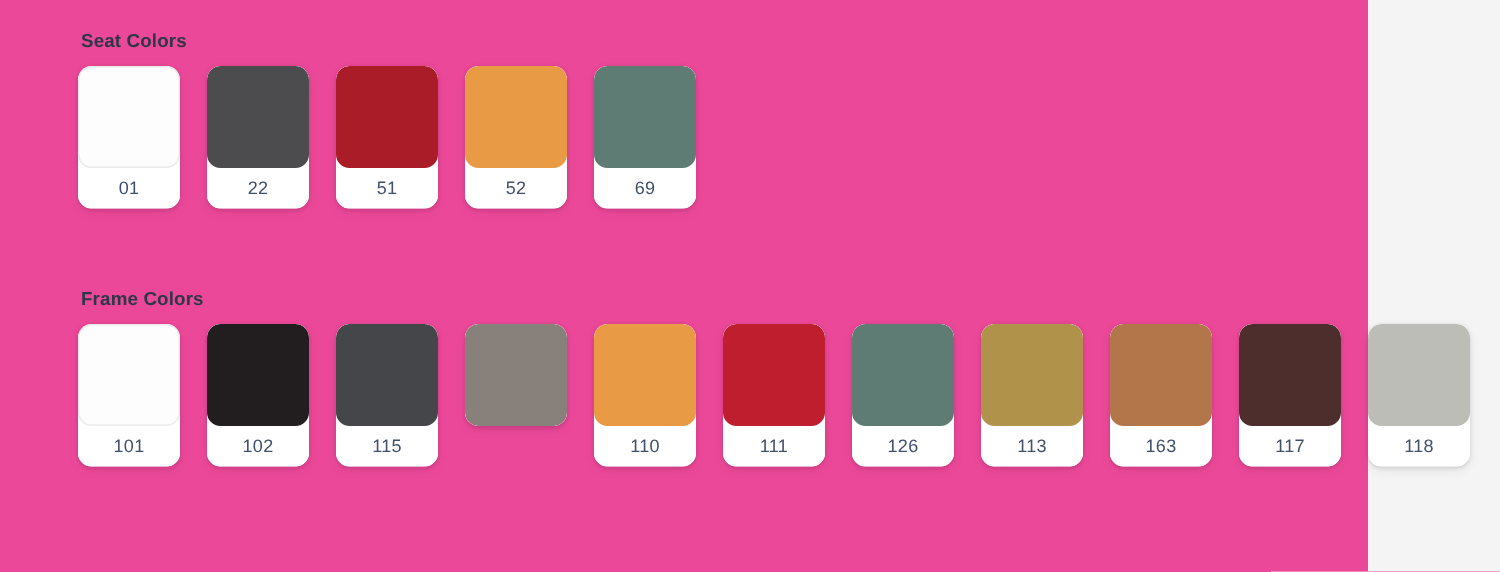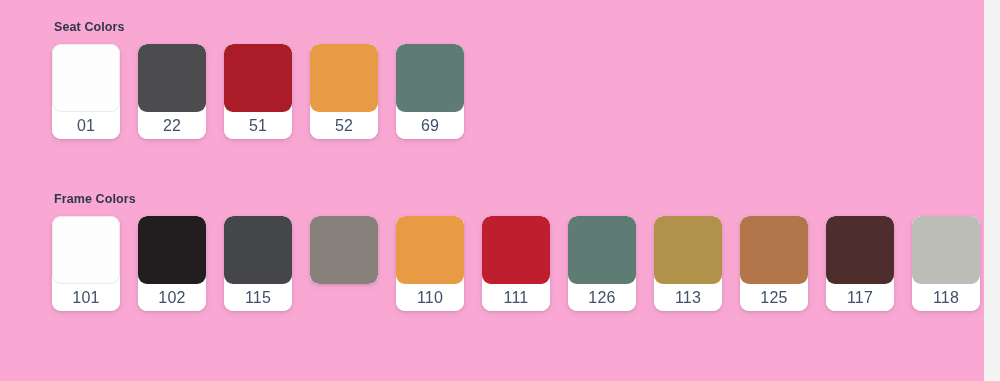--- a/index.html
+++ b/index.html
@@ -8,23 +8,23 @@
   }
   body {
     width: 1000px;
     height: 381px;
     background: #f4f4f4;
     font-family: "Liberation Sans", sans-serif;
     overflow: hidden;
   }
   .page {
     position: relative;
-    width: 984px;
+    width: 912px;
     height: 381px;
-    background: #f9a8d4;
+    background: #ec4899;
     box-sizing: border-box;
   }
   .section {
     position: absolute;
     left: 52px;
   }
   .section-seat  { top: 20px; }
   .section-frame { top: 192px; }
 
   .section-title {
@@ -62,21 +62,21 @@
     box-sizing: border-box;
   }
   .swatch-chip.is-light {
     border: 1px solid #eceaea;
   }
 
   .swatch-label {
     height: 27px;
     line-height: 27px;
     text-align: center;
-    font-size: 16px;
+    font-size: 12px;
     color: #40506a;
     letter-spacing: 0.2px;
     background: #ffffff;
     user-select: none;
   }
 </style>
 </head>
 <body>
 
 <div class="page">
@@ -136,21 +136,21 @@
         <div class="swatch-card">
           <div class="swatch-chip" style="background: rgb(94, 124, 116);"></div>
           <div class="swatch-label">126</div>
         </div>
         <div class="swatch-card">
           <div class="swatch-chip" style="background: rgb(176, 146, 74);"></div>
           <div class="swatch-label">113</div>
         </div>
         <div class="swatch-card">
           <div class="swatch-chip" style="background: rgb(179, 118, 74);"></div>
-          <div class="swatch-label">125</div>
+          <div class="swatch-label">163</div>
         </div>
         <div class="swatch-card">
           <div class="swatch-chip" style="background: rgb(78, 46, 44);"></div>
           <div class="swatch-label">117</div>
         </div>
         <div class="swatch-card">
           <div class="swatch-chip" style="background: rgb(188, 189, 182);"></div>
           <div class="swatch-label">118</div>
         </div>
       </div>

